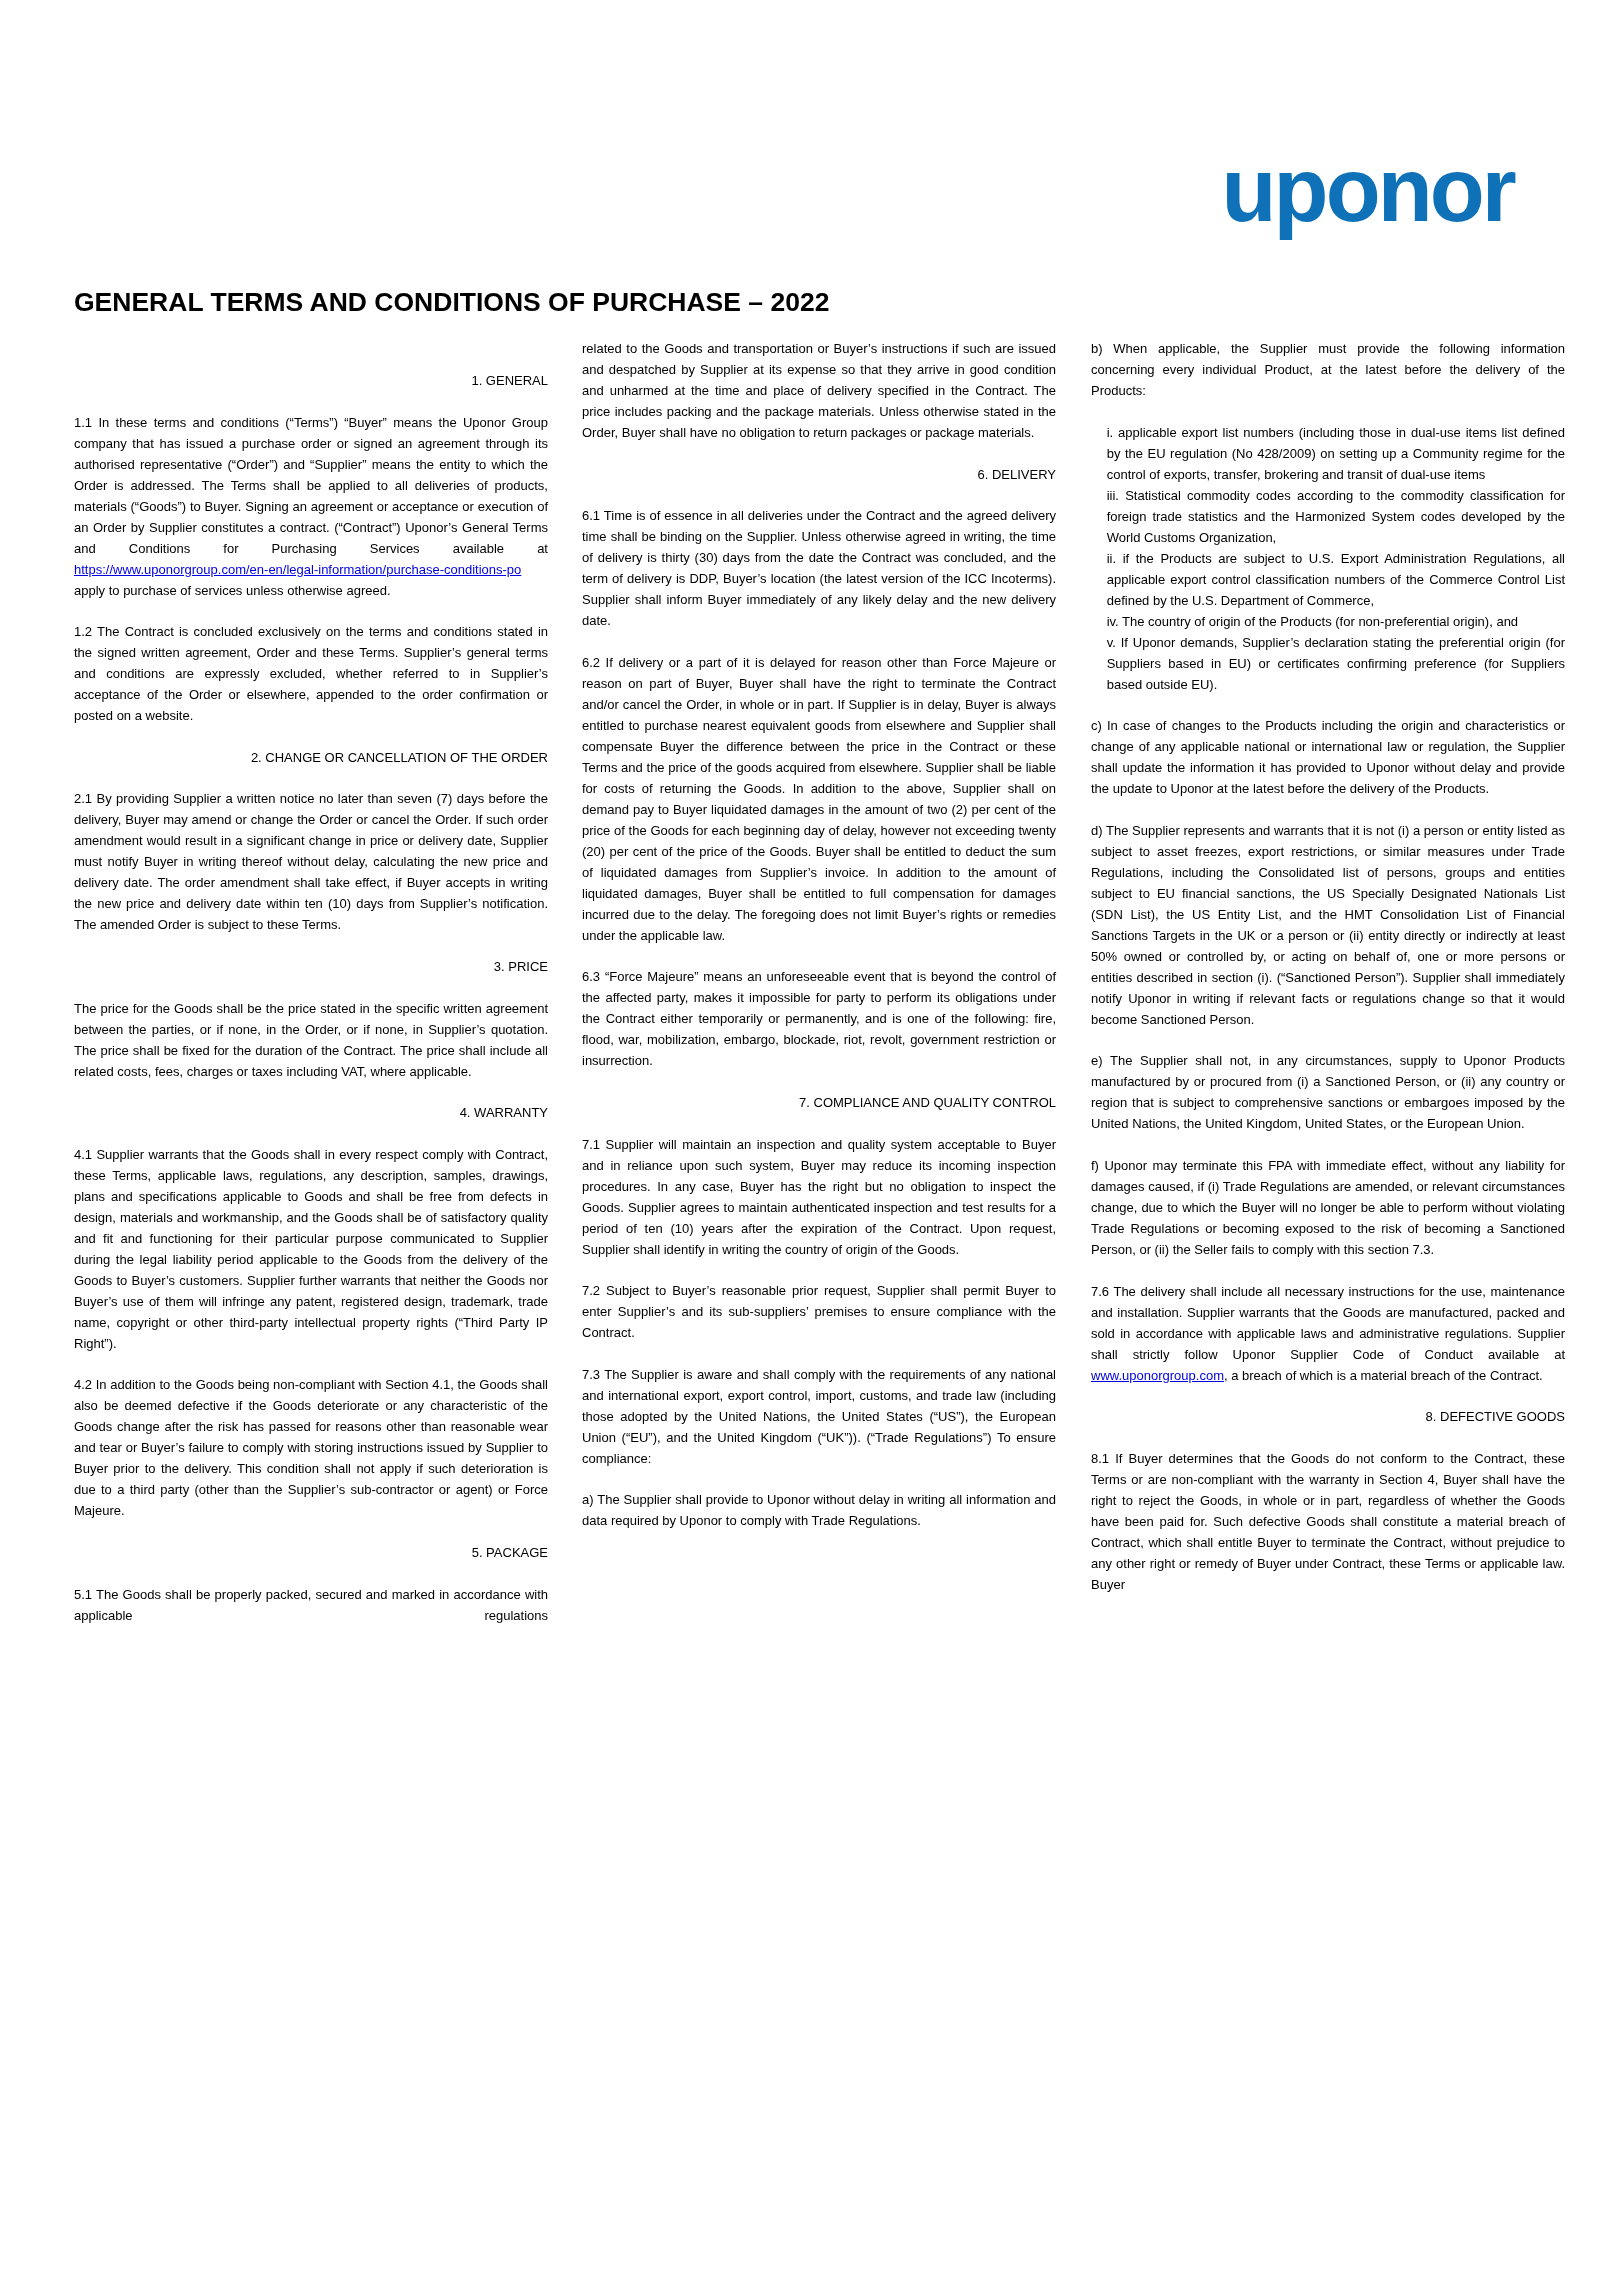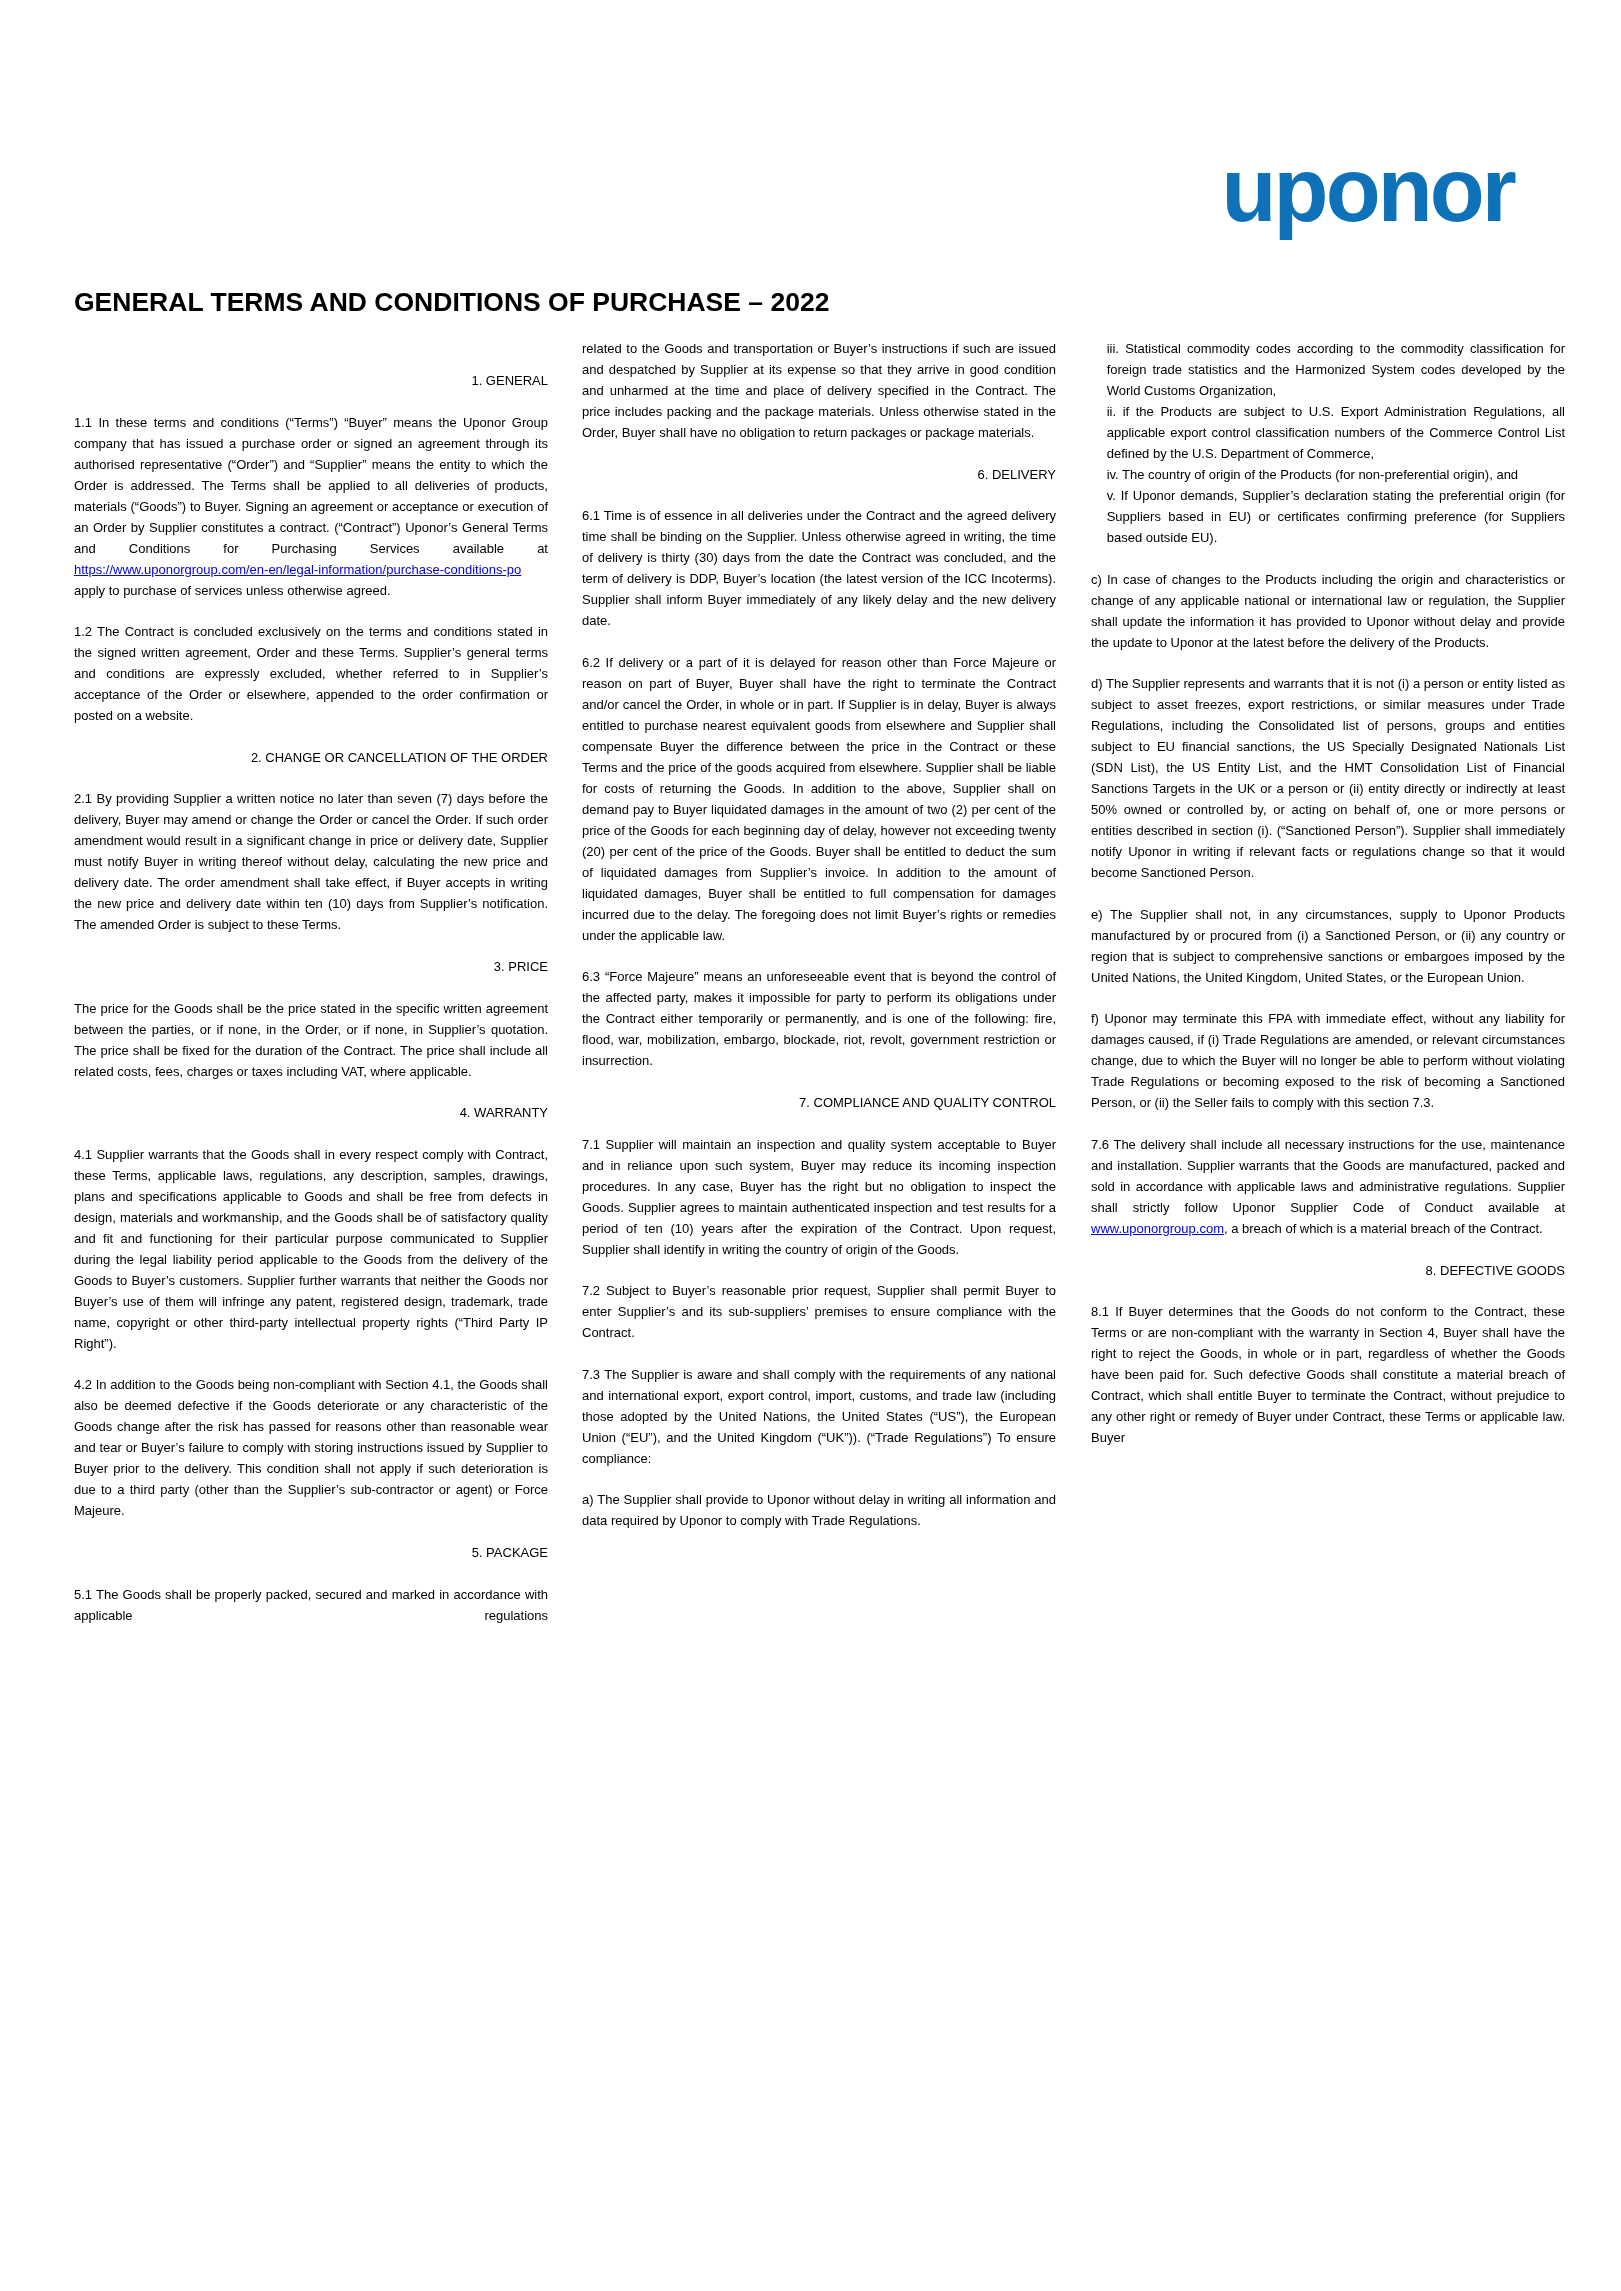--- a/index.html
+++ b/index.html
@@ -89,21 +89,23 @@
     <p class="p">6.2 If delivery or a part of it is delayed for reason other than Force Majeure or reason on part of Buyer, Buyer shall have the right to terminate the Contract and/or cancel the Order, in whole or in part. If Supplier is in delay, Buyer is always entitled to purchase nearest equivalent goods from elsewhere and Supplier shall compensate Buyer the difference between the price in the Contract or these Terms and the price of the goods acquired from elsewhere. Supplier shall be liable for costs of returning the Goods. In addition to the above, Supplier shall on demand pay to Buyer liquidated damages in the amount of two (2) per cent of the price of the Goods for each beginning day of delay, however not exceeding twenty (20) per cent of the price of the Goods. Buyer shall be entitled to deduct the sum of liquidated damages from Supplier’s invoice. In addition to the amount of liquidated damages, Buyer shall be entitled to full compensation for damages incurred due to the delay. The foregoing does not limit Buyer’s rights or remedies under the applicable law.</p>
     <p class="p">6.3 “Force Majeure” means an unforeseeable event that is beyond the control of the affected party, makes it impossible for party to perform its obligations under the Contract either temporarily or permanently, and is one of the following: fire, flood, war, mobilization, embargo, blockade, riot, revolt, government restriction or insurrection.</p>
     <div class="h">7. COMPLIANCE AND QUALITY CONTROL</div>
     <p class="p">7.1 Supplier will maintain an inspection and quality system acceptable to Buyer and in reliance upon such system, Buyer may reduce its incoming inspection procedures. In any case, Buyer has the right but no obligation to inspect the Goods. Supplier agrees to maintain authenticated inspection and test results for a period of ten (10) years after the expiration of the Contract. Upon request, Supplier shall identify in writing the country of origin of the Goods.</p>
     <p class="p">7.2 Subject to Buyer’s reasonable prior request, Supplier shall permit Buyer to enter Supplier’s and its sub-suppliers’ premises to ensure compliance with the Contract.</p>
     <p class="p">7.3 The Supplier is aware and shall comply with the requirements of any national and international export, export control, import, customs, and trade law (including those adopted by the United Nations, the United States (“US”), the European Union (“EU”), and the United Kingdom (“UK”)). (“Trade Regulations”) To ensure compliance:</p>
     <p class="p">a) The Supplier shall provide to Uponor without delay in writing all information and data required by Uponor to comply with Trade Regulations.</p>
   </div>
 
   <div class="col col-3">
+    <p class="p">b) When applicable, the Supplier must provide the following information concerning every individual Product, at the latest before the delivery of the Products:</p>
     <div class="list">
+      <p class="li">i. applicable export list numbers (including those in dual-use items list defined by the EU regulation (No 428/2009) on setting up a Community regime for the control of exports, transfer, brokering and transit of dual-use items</p>
       <p class="li">iii. Statistical commodity codes according to the commodity classification for foreign trade statistics and the Harmonized System codes developed by the World Customs Organization,</p>
       <p class="li">ii. if the Products are subject to U.S. Export Administration Regulations, all applicable export control classification numbers of the Commerce Control List defined by the U.S. Department of Commerce,</p>
       <p class="li">iv. The country of origin of the Products (for non-preferential origin), and</p>
       <p class="li">v. If Uponor demands, Supplier’s declaration stating the preferential origin (for Suppliers based in EU) or certificates confirming preference (for Suppliers based outside EU).</p>
     </div>
     <p class="p">c) In case of changes to the Products including the origin and characteristics or change of any applicable national or international law or regulation, the Supplier shall update the information it has provided to Uponor without delay and provide the update to Uponor at the latest before the delivery of the Products.</p>
     <p class="p">d) The Supplier represents and warrants that it is not (i) a person or entity listed as subject to asset freezes, export restrictions, or similar measures under Trade Regulations, including the Consolidated list of persons, groups and entities subject to EU financial sanctions, the US Specially Designated Nationals List (SDN List), the US Entity List, and the HMT Consolidation List of Financial Sanctions Targets in the UK or a person or (ii) entity directly or indirectly at least 50% owned or controlled by, or acting on behalf of, one or more persons or entities described in section (i). (“Sanctioned Person”). Supplier shall immediately notify Uponor in writing if relevant facts or regulations change so that it would become Sanctioned Person.</p>
     <p class="p">e) The Supplier shall not, in any circumstances, supply to Uponor Products manufactured by or procured from (i) a Sanctioned Person, or (ii) any country or region that is subject to comprehensive sanctions or embargoes imposed by the United Nations, the United Kingdom, United States, or the European Union.</p>
     <p class="p">f) Uponor may terminate this FPA with immediate effect, without any liability for damages caused, if (i) Trade Regulations are amended, or relevant circumstances change, due to which the Buyer will no longer be able to perform without violating Trade Regulations or becoming exposed to the risk of becoming a Sanctioned Person, or (ii) the Seller fails to comply with this section 7.3.</p>
     <p class="p"><span>7.6 The delivery shall include all necessary instructions for the use, maintenance and installation. Supplier warrants that the Goods are manufactured, packed and sold in accordance with applicable laws and administrative regulations. Supplier shall strictly follow Uponor Supplier Code of Conduct available at </span><a class="link">www.uponorgroup.com</a><span>, a breach of which is a material breach of the Contract.</span></p>

